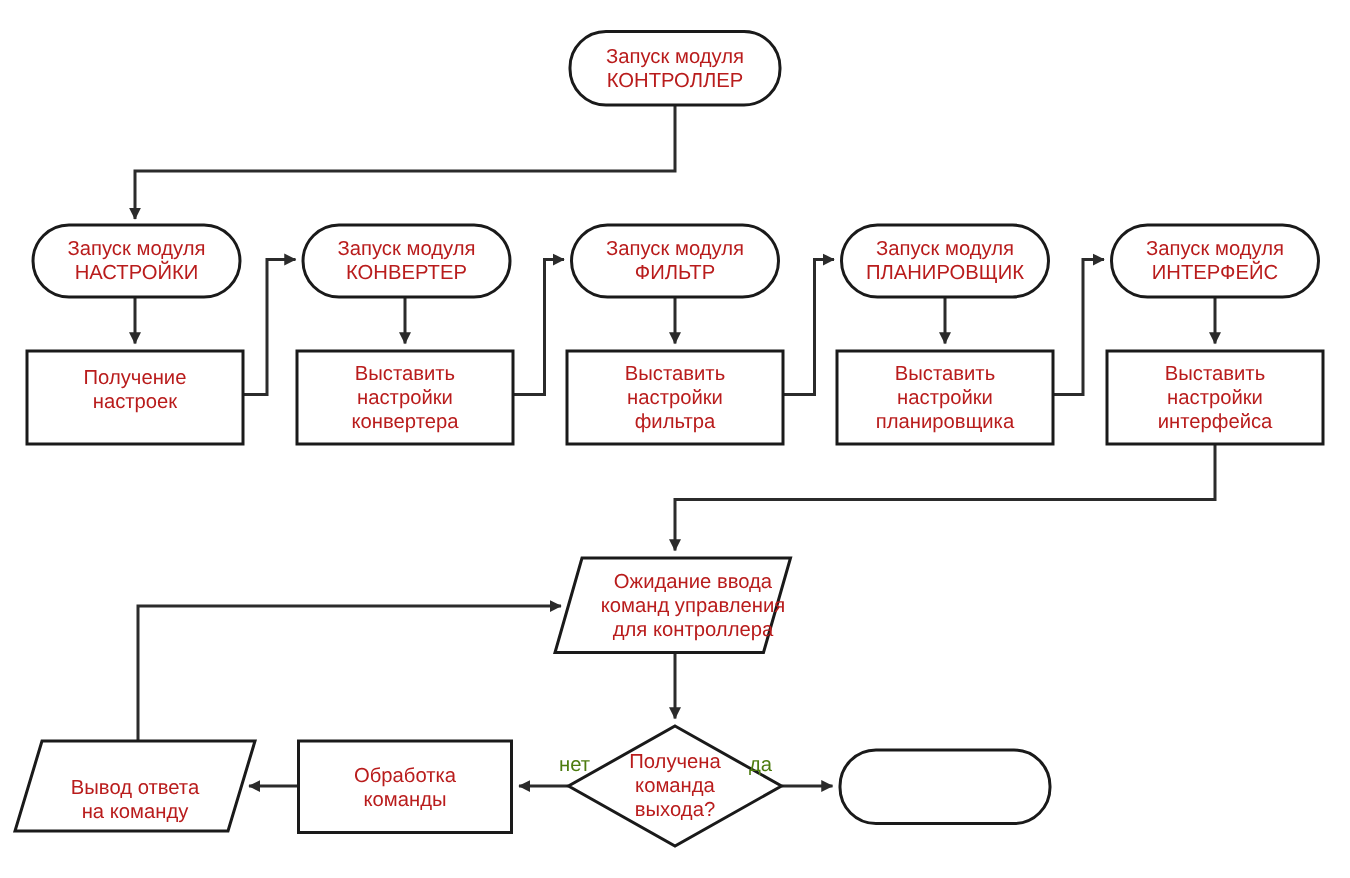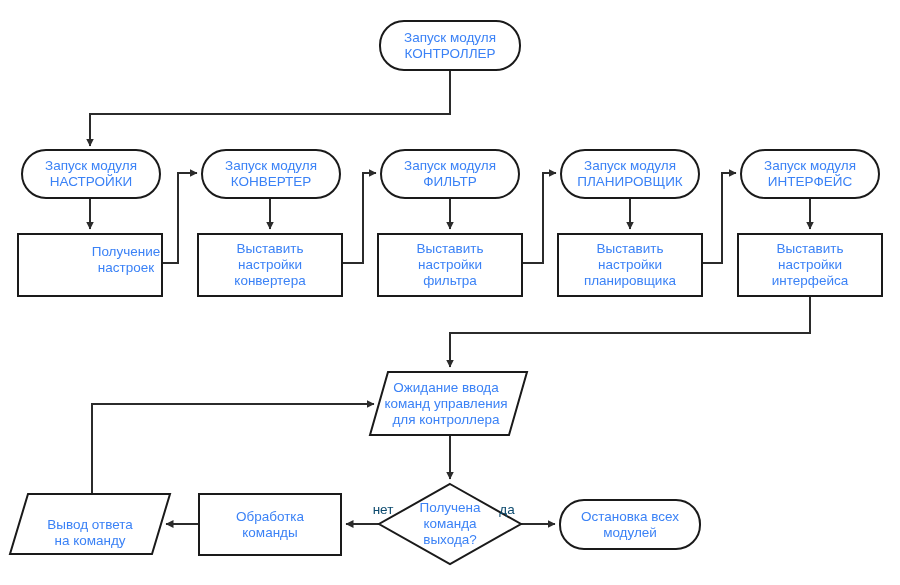--- a/index.html
+++ b/index.html
@@ -34,28 +34,28 @@
   }
   .node-label {
     position: absolute;
     display: flex;
     align-items: center;
     justify-content: center;
     text-align: center;
     white-space: pre-line;
     font-size: 13.5px;
     line-height: 16px;
-    color: #3b82f6;
+    color: #b91c1c;
     pointer-events: none;
   }
   .edge-label {
     position: absolute;
     font-size: 13.5px;
     line-height: 16px;
-    color: #0c4a6e;
+    color: #4d7c0f;
     text-align: center;
   }
 </style>
 </head>
 <body>
 
 <div id="canvas">
 
   <svg id="shapes" width="900" height="585" viewBox="0 0 900 585">
     <defs>
@@ -113,48 +113,46 @@
 НАСТРОЙКИ</div>
   <div class="node-label" style="left:202px; top:150px; width:138px; height:48px;">Запуск модуля
 КОНВЕРТЕР</div>
   <div class="node-label" style="left:381px; top:150px; width:138px; height:48px;">Запуск модуля
 ФИЛЬТР</div>
   <div class="node-label" style="left:561px; top:150px; width:138px; height:48px;">Запуск модуля
 ПЛАНИРОВЩИК</div>
   <div class="node-label" style="left:741px; top:150px; width:138px; height:48px;">Запуск модуля
 ИНТЕРФЕЙС</div>
 
-  <div class="node-label" style="left:18px; top:234px; width:144px; height:52px;padding-left:36px;">Получение
+  <div class="node-label" style="left:18px; top:234px; width:144px; height:52px;">Получение
 настроек</div>
   <div class="node-label" style="left:198px; top:234px; width:144px; height:62px;">Выставить
 настройки
 конвертера</div>
   <div class="node-label" style="left:378px; top:234px; width:144px; height:62px;">Выставить
 настройки
 фильтра</div>
   <div class="node-label" style="left:558px; top:234px; width:144px; height:62px;">Выставить
 настройки
 планировщика</div>
   <div class="node-label" style="left:738px; top:234px; width:144px; height:62px;">Выставить
 настройки
 интерфейса</div>
 
-  <div class="node-label" style="left:374px; top:372px; width:144px; height:63px;">Ожидание ввода
+  <div class="node-label" style="left:390px; top:372px; width:144px; height:63px;">Ожидание ввода
 команд управления
 для контроллера</div>
 
   <div class="node-label" style="left:390px; top:488px; width:120px; height:72px;">Получена
 команда
 выхода?</div>
 
   <div class="node-label" style="left:199px; top:494px; width:142px; height:61px;">Обработка
 команды</div>
 
   <div class="node-label" style="left:14px; top:494px; width:152px; height:77px;">Вывод ответа
 на команду</div>
 
-  <div class="node-label" style="left:560px; top:500px; width:140px; height:49px;">Остановка всех
-модулей</div>
 
   <div class="edge-label" style="left:366px; top:502px; width:34px;">нет</div>
   <div class="edge-label" style="left:492px; top:502px; width:30px;">да</div>
 
 </div>
 
 </body></html>

